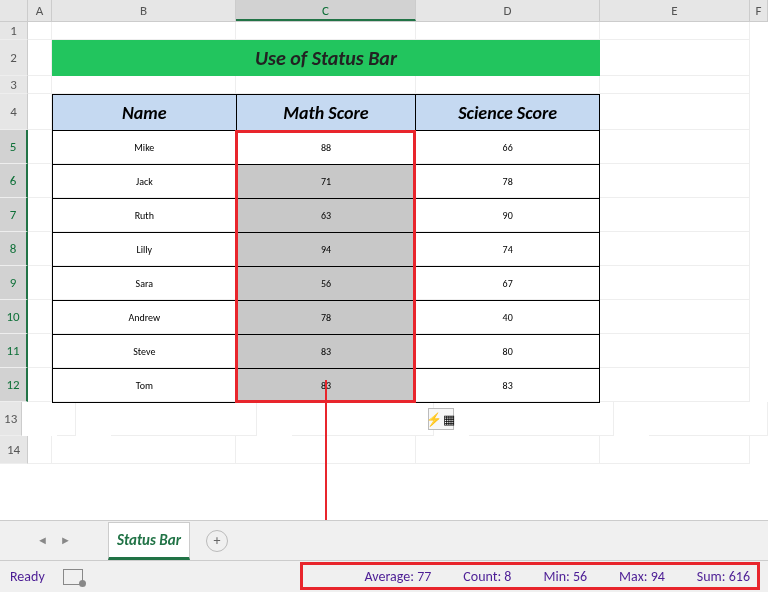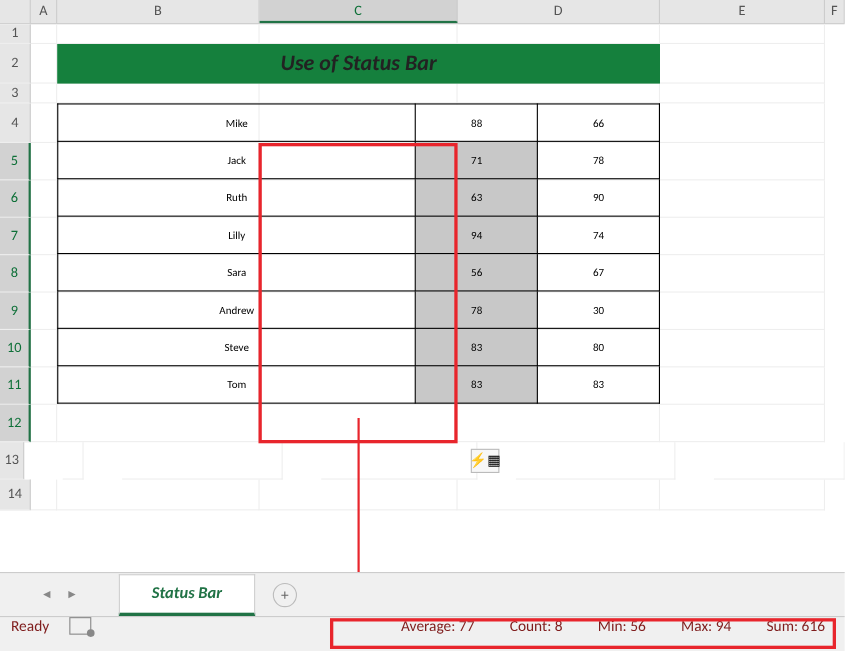--- a/index.html
+++ b/index.html
@@ -13,42 +13,42 @@
 
 .grid { position: relative; height: 498px; overflow: hidden; }
 .grow { display: flex; align-items: stretch; }
 .rh { width: 28px; text-align: center; color: #555; border-right: 1px solid #ccc; border-bottom: 1px solid #eee; font-size: 13px; display: flex; align-items: center; justify-content: center; background: #e6e6e6; }
 .rh.sel { background: #d2d2d2; color: #0e7038; border-right: 2px solid #217346; }
 .cell { height: 100%; border-right: 1px solid #eee; border-bottom: 1px solid #eee; }
 
 .r1 { height: 18px; } .r2 { height: 36px; } .r3 { height: 18px; }
 .r4 { height: 36px; } .rdata { height: 34px; } .r13 { height: 34px; gap: 35px; } .r14 { height: 28px; }
 
-.title-banner { position: absolute; left: 52px; top: 18px; width: 548px; height: 36px; background: #15803d; display: flex; align-items: center; justify-content: center; font-style: italic; font-weight: bold; font-size: 20px; color: #222; }
+.title-banner { position: absolute; left: 52px; top: 18px; width: 548px; height: 36px; background: #22c55e; display: flex; align-items: center; justify-content: center; font-style: italic; font-weight: bold; font-size: 20px; color: #222; }
 
 .data-table { position: absolute; left: 52px; top: 72px; width: 548px; border-collapse: collapse; }
 .data-table th, .data-table td { border: 1px solid #000; text-align: center; height: 34px; vertical-align: middle; }
 .data-table th { background: #c5d9f1; font-style: italic; font-weight: bold; font-size: 18px; height: 36px; }
 .data-table td { font-size: 10px; }
 .data-table .selcell { background: #c8c8c8; }
 .data-table .firstsel { background: #fff; }
 
 .red-box-sel { position: absolute; left: 235px; top: 108px; width: 181px; height: 273px; border: 3px solid #e8252c; pointer-events: none; }
 .quick-analysis { position: absolute; left: 428px; top: 386px; width: 26px; height: 22px; border: 1px solid #bbb; background: #f7f7f7; display: flex; align-items: center; justify-content: center; font-size: 13px; }
 
 .arrow-line { position: absolute; left: 325px; top: 380px; width: 2px; height: 168px; background: #e8252c; }
 .arrow-head { position: absolute; left: 318px; top: 544px; width: 0; height: 0; border-left: 8px solid transparent; border-right: 8px solid transparent; border-top: 12px solid #e8252c; }
 
 .sheet-tabs { position: absolute; left: 0; bottom: 32px; width: 768px; height: 40px; background: #f0f0f0; border-top: 1px solid #ccc; display: flex; align-items: center; }
 .tab-nav { width: 108px; display: flex; justify-content: center; gap: 12px; color: #888; font-size: 11px; }
-.tab { padding: 8px 29px; background: #fff; border: 1px solid #ccc; border-bottom: 3px solid #217346; font-weight: bold; font-style: italic; color: #217346; font-size: 15px; }
+.tab { padding: 8px 8px; background: #fff; border: 1px solid #ccc; border-bottom: 3px solid #217346; font-weight: bold; font-style: italic; color: #217346; font-size: 15px; }
 .add-sheet { margin-left: 16px; width: 22px; height: 22px; border: 1px solid #bbb; border-radius: 50%; display: flex; align-items: center; justify-content: center; color: #666; }
 .watermark { position: absolute; left: 350px; bottom: 40px; font-size: 12px; color: #c7cbd1; font-style: italic; letter-spacing: 1px; pointer-events: none; }
 
-.status-bar { position: absolute; left: 0; bottom: 0; width: 768px; height: 32px; background: #f0f0f0; border-top: 1px solid #ccc; display: flex; padding: 0 10px; color: #7f1d1d; font-size: 14px; }
+.status-bar { position: absolute; left: 0; bottom: 0; width: 768px; height: 32px; background: #f0f0f0; border-top: 1px solid #ccc; display: flex; align-items: center; padding: 0 10px; color: #4c1d95; font-size: 14px; }
 .status-ready { margin-right: 18px; }
 .macro-icon { width: 20px; height: 16px; border: 1px solid #888; position: relative; margin-right: auto; }
 .macro-icon::after { content: ''; position: absolute; right: -4px; bottom: -3px; width: 7px; height: 7px; border-radius: 50%; background: #888; }
 .stats { display: flex; gap: 32px; margin-right: 8px; }
 .stat-item { white-space: nowrap; }
 .red-box-status { position: absolute; left: 300px; bottom: 2px; width: 460px; height: 28px; border: 3px solid #e8252c; pointer-events: none; }
 .dots { position: absolute; right: 12px; bottom: 44px; color: #888; font-size: 14px; letter-spacing: 1px; }
 </style>
 </head>
 <body>
@@ -174,20 +174,25 @@
       <div class="cell cB"></div>
       <div class="cell cC"></div>
       <div class="cell cD"></div>
       <div class="cell cE"></div>
     </div>
 
   <div class="title-banner">Use of Status Bar</div>
 
   <table class="data-table">
     <tbody>
+        <tr>
+      <th style="width:184px">Name</th>
+      <th style="width:180px">Math Score</th>
+      <th style="width:184px">Science Score</th>
+    </tr>
     <tr>
           <td>Mike</td>
           <td class="firstsel">88</td>
           <td>66</td>
         </tr>
     <tr>
           <td>Jack</td>
           <td class="selcell">71</td>
           <td>78</td>
         </tr>
@@ -202,21 +207,21 @@
           <td>74</td>
         </tr>
     <tr>
           <td>Sara</td>
           <td class="selcell">56</td>
           <td>67</td>
         </tr>
     <tr>
           <td>Andrew</td>
           <td class="selcell">78</td>
-          <td>30</td>
+          <td>40</td>
         </tr>
     <tr>
           <td>Steve</td>
           <td class="selcell">83</td>
           <td>80</td>
         </tr>
     <tr>
           <td>Tom</td>
           <td class="selcell">83</td>
           <td>83</td>

